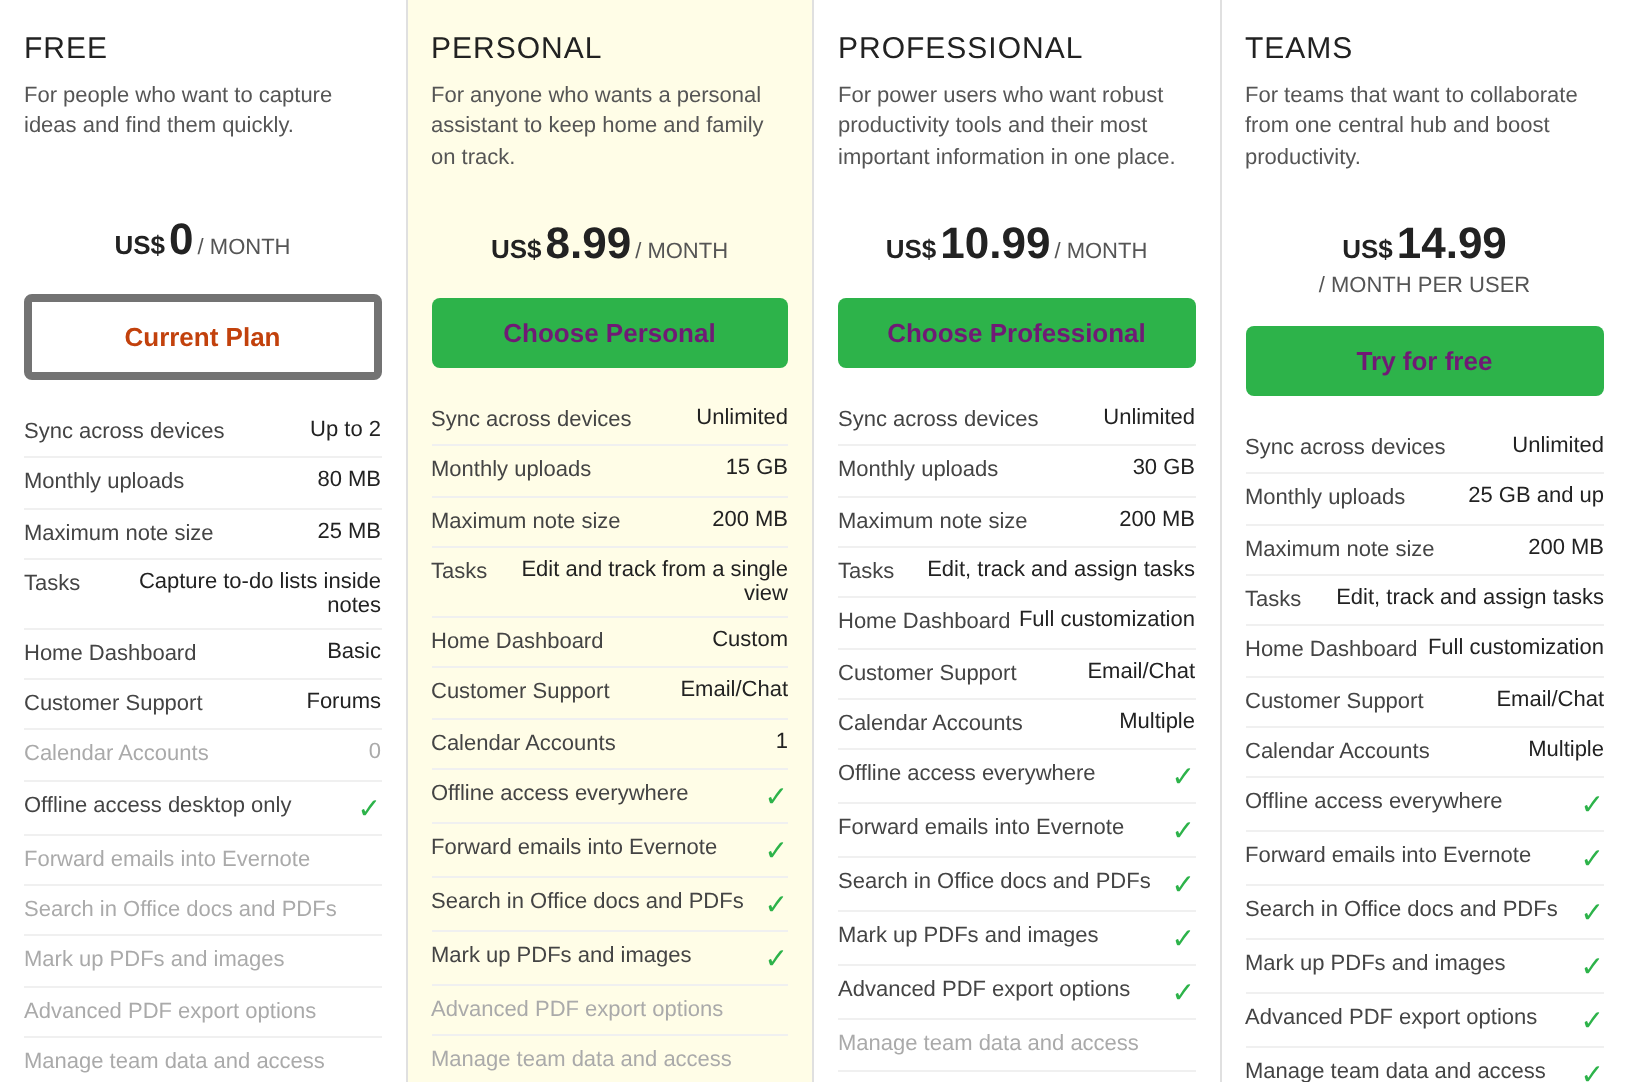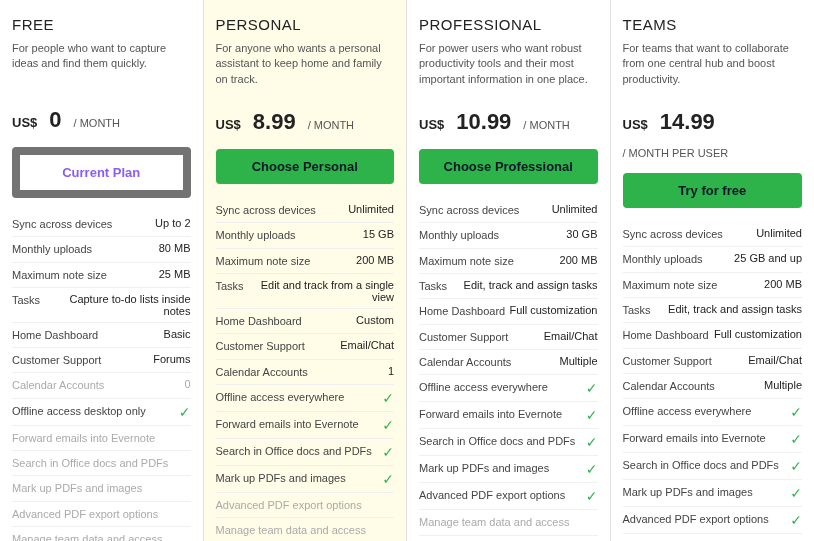--- a/index.html
+++ b/index.html
@@ -39,21 +39,22 @@
       margin-bottom: 22px;
     }
     .plan-price {
       font-size: 13px;
       font-weight: bold;
       color: #222;
       margin-bottom: 14px;
       display: flex;
       align-items: baseline;
       flex-wrap: wrap;
-      gap: 12px;
+      gap: 2px;
+      justify-content: center;
     }
     .price-amount {
       font-size: 22px;
       font-weight: bold;
     }
     .price-period {
       font-size: 11px;
       font-weight: normal;
       color: #555;
     }
@@ -64,26 +65,26 @@
       text-align: center;
       font-size: 13px;
       font-weight: bold;
       border-radius: 4px;
       cursor: pointer;
       border: none;
       margin-bottom: 14px;
     }
     .cta-current {
       background: transparent;
-      border: 8px solid #737373;
-      color: #8b5cf6;
+      border: 4px solid #737373;
+      color: #c2410c;
     }
     .cta-green {
       background: #2db34a;
-      color: #0f172a;
+      color: #701a75;
     }
     .features-table {
       width: 100%;
     }
     .feature-row {
       display: flex;
       justify-content: flex-start;
       align-items: flex-start;
       padding: 5px 0;
       border-bottom: 1px solid #f0f0f0;

